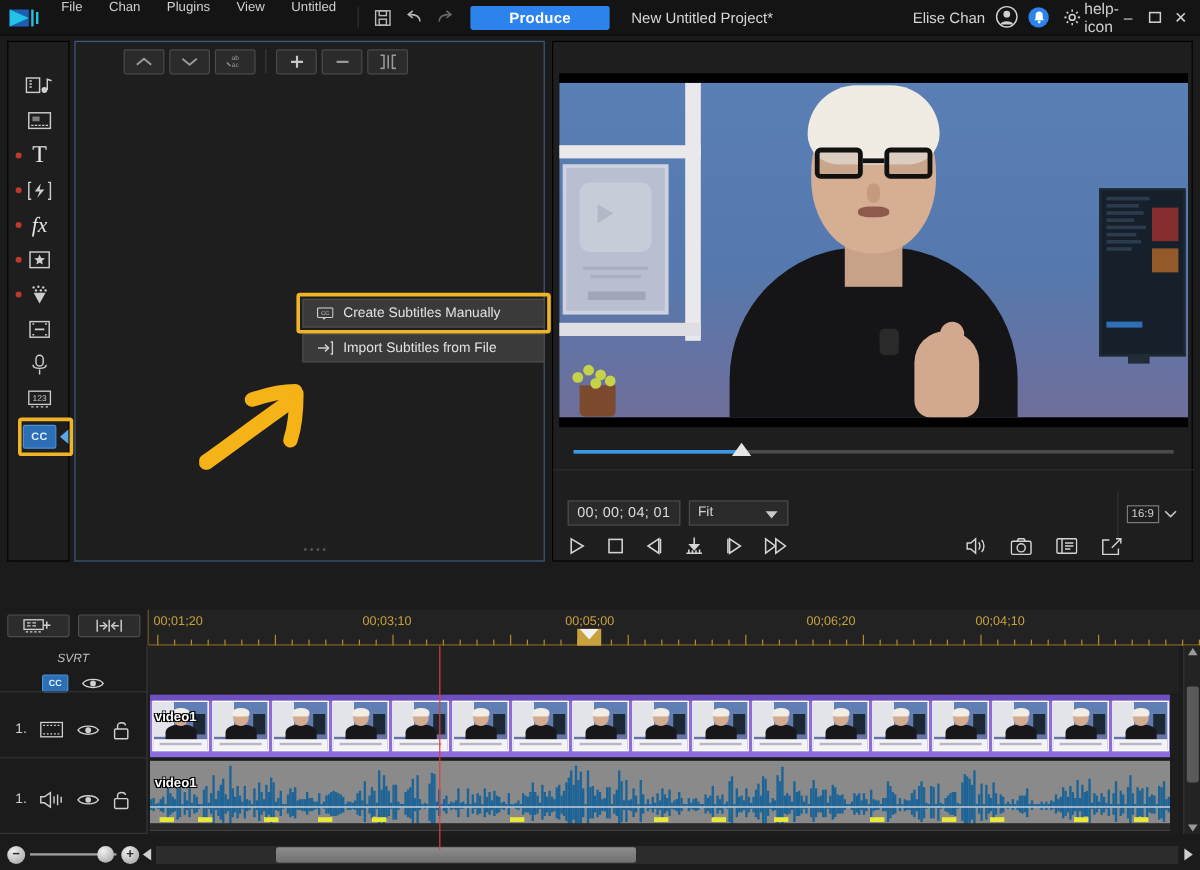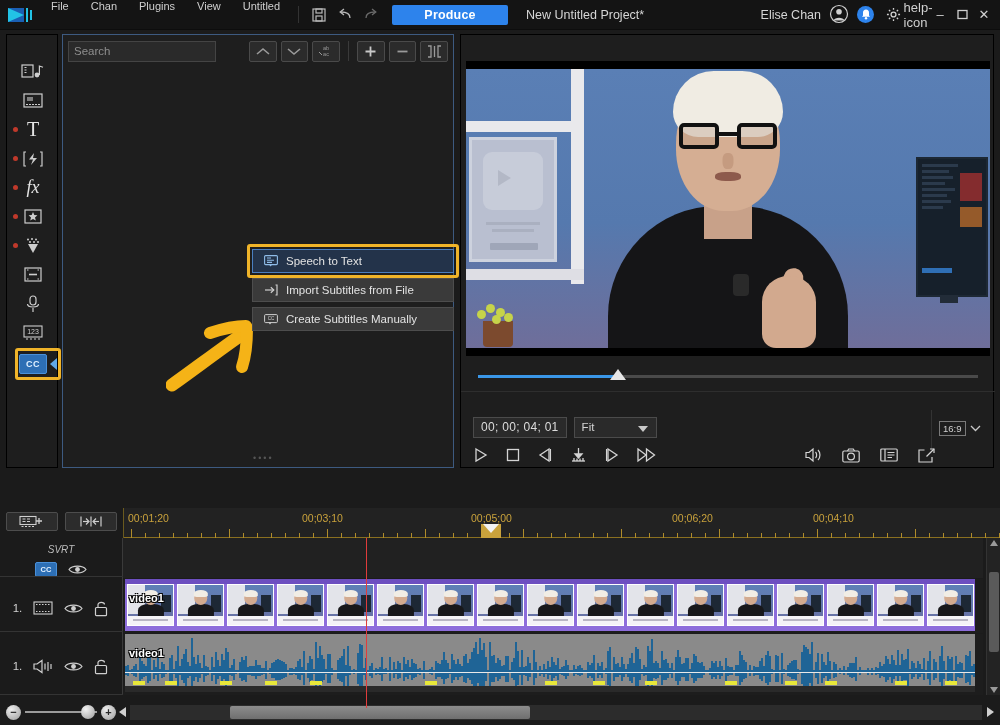--- a/index.html
+++ b/index.html
@@ -480,27 +480,20 @@
 
     <div class="rail-item" style="margin-top:2px;">
       <span class="rail-sel"></span>
       <span class="cc-badge">CC</span>
       <span class="rail-caret"></span>
     </div>
   </div>
 
   <div class="lib">
     <div class="lib-toolbar">
-      <div class="search-box">
-        <input placeholder="Search" style="">
-        <svg width="12" height="12" viewBox="0 0 14 14" fill="none" stroke="#9e9e9e" stroke-width="1.4">
-          <circle cx="6" cy="6" r="4.4"></circle>
-            <path d="M9.3 9.3 L13 13"></path>
-        </svg>
-      </div>
       <div style="width:31px"></div>
       <div class="tb-sq">
         <svg width="14" height="9" viewBox="0 0 14 9" fill="none" stroke="#9a9a9a" stroke-width="1.6">
             <path d="M1 7 L7 2 L13 7"></path>
           </svg>
       </div>
       <div class="tb-sq">
         <svg width="14" height="9" viewBox="0 0 14 9" fill="none" stroke="#9a9a9a" stroke-width="1.6">
             <path d="M1 2 L7 7 L13 2"></path>
           </svg>
@@ -533,49 +526,39 @@
     </div>
 
     <svg class="arrow-anno" width="100" height="80" viewBox="0 0 100 80">
       <path d="M6 72 C26 58 52 38 78 20" stroke="#f5b317" stroke-width="13" stroke-linecap="round" fill="none"></path>
       <path d="M44 20 C56 16 70 13 80 13" stroke="#f5b317" stroke-width="12" stroke-linecap="round" fill="none"></path>
       <path d="M81 15 C81 28 80 42 76 54" stroke="#f5b317" stroke-width="12" stroke-linecap="round" fill="none"></path>
     </svg>
 
     <div class="dropdown">
       <div class="dd-hl"></div>
-      <div class="dd-item sel">
+      <div class="dd-item">
         <span class="dd-ic">
-          <svg width="14" height="12" viewBox="0 0 14 12" fill="none" stroke="#8fbce8" stroke-width="1.1">
-            <rect x="0.6" y="0.6" width="12.8" height="9" rx="1"></rect>
-            <path d="M3 3 h4 M3 5.2 h7 M3 7.4 h5" stroke="#8fbce8"></path>
-            <path d="M5 9.6 L6.6 11.4 L8.2 9.6" fill="#8fbce8" stroke="none"></path>
+          <svg width="14" height="11" viewBox="0 0 14 11" fill="none" stroke="#cfcfcf" stroke-width="1">
+            <rect x="0.6" y="0.6" width="12.8" height="8" rx="1"></rect>
+            <text x="7" y="6.3" font-size="4.6" fill="#cfcfcf" stroke="none" text-anchor="middle" font-family="Liberation Sans">CC</text>
+            <path d="M4.5 8.6 L6 10.6 L7.5 8.6" fill="#cfcfcf" stroke="none"></path>
           </svg>
         </span>
-        <span>Speech to Text</span>
+        <span>Create Subtitles Manually</span>
       </div>
       <div class="dd-item">
         <span class="dd-ic">
           <svg width="14" height="12" viewBox="0 0 14 12" fill="none" stroke="#cfcfcf" stroke-width="1.2">
             <path d="M11.5 1 H13 V11 H11.5"></path>
             <path d="M1 6 H9.5"></path>
               <path d="M6.8 3.2 L9.8 6 L6.8 8.8"></path>
           </svg>
         </span>
         <span>Import Subtitles from File</span>
-      </div>
-      <div class="dd-item">
-        <span class="dd-ic">
-          <svg width="14" height="11" viewBox="0 0 14 11" fill="none" stroke="#cfcfcf" stroke-width="1">
-            <rect x="0.6" y="0.6" width="12.8" height="8" rx="1"></rect>
-            <text x="7" y="6.3" font-size="4.6" fill="#cfcfcf" stroke="none" text-anchor="middle" font-family="Liberation Sans">CC</text>
-            <path d="M4.5 8.6 L6 10.6 L7.5 8.6" fill="#cfcfcf" stroke="none"></path>
-          </svg>
-        </span>
-        <span>Create Subtitles Manually</span>
       </div>
     </div>
 
     <div class="grip-dots">••••</div>
   </div>
 
   <div class="preview">
     <div class="video-stage">
       <div class="v-inner">
         <div class="v-bg"></div>

